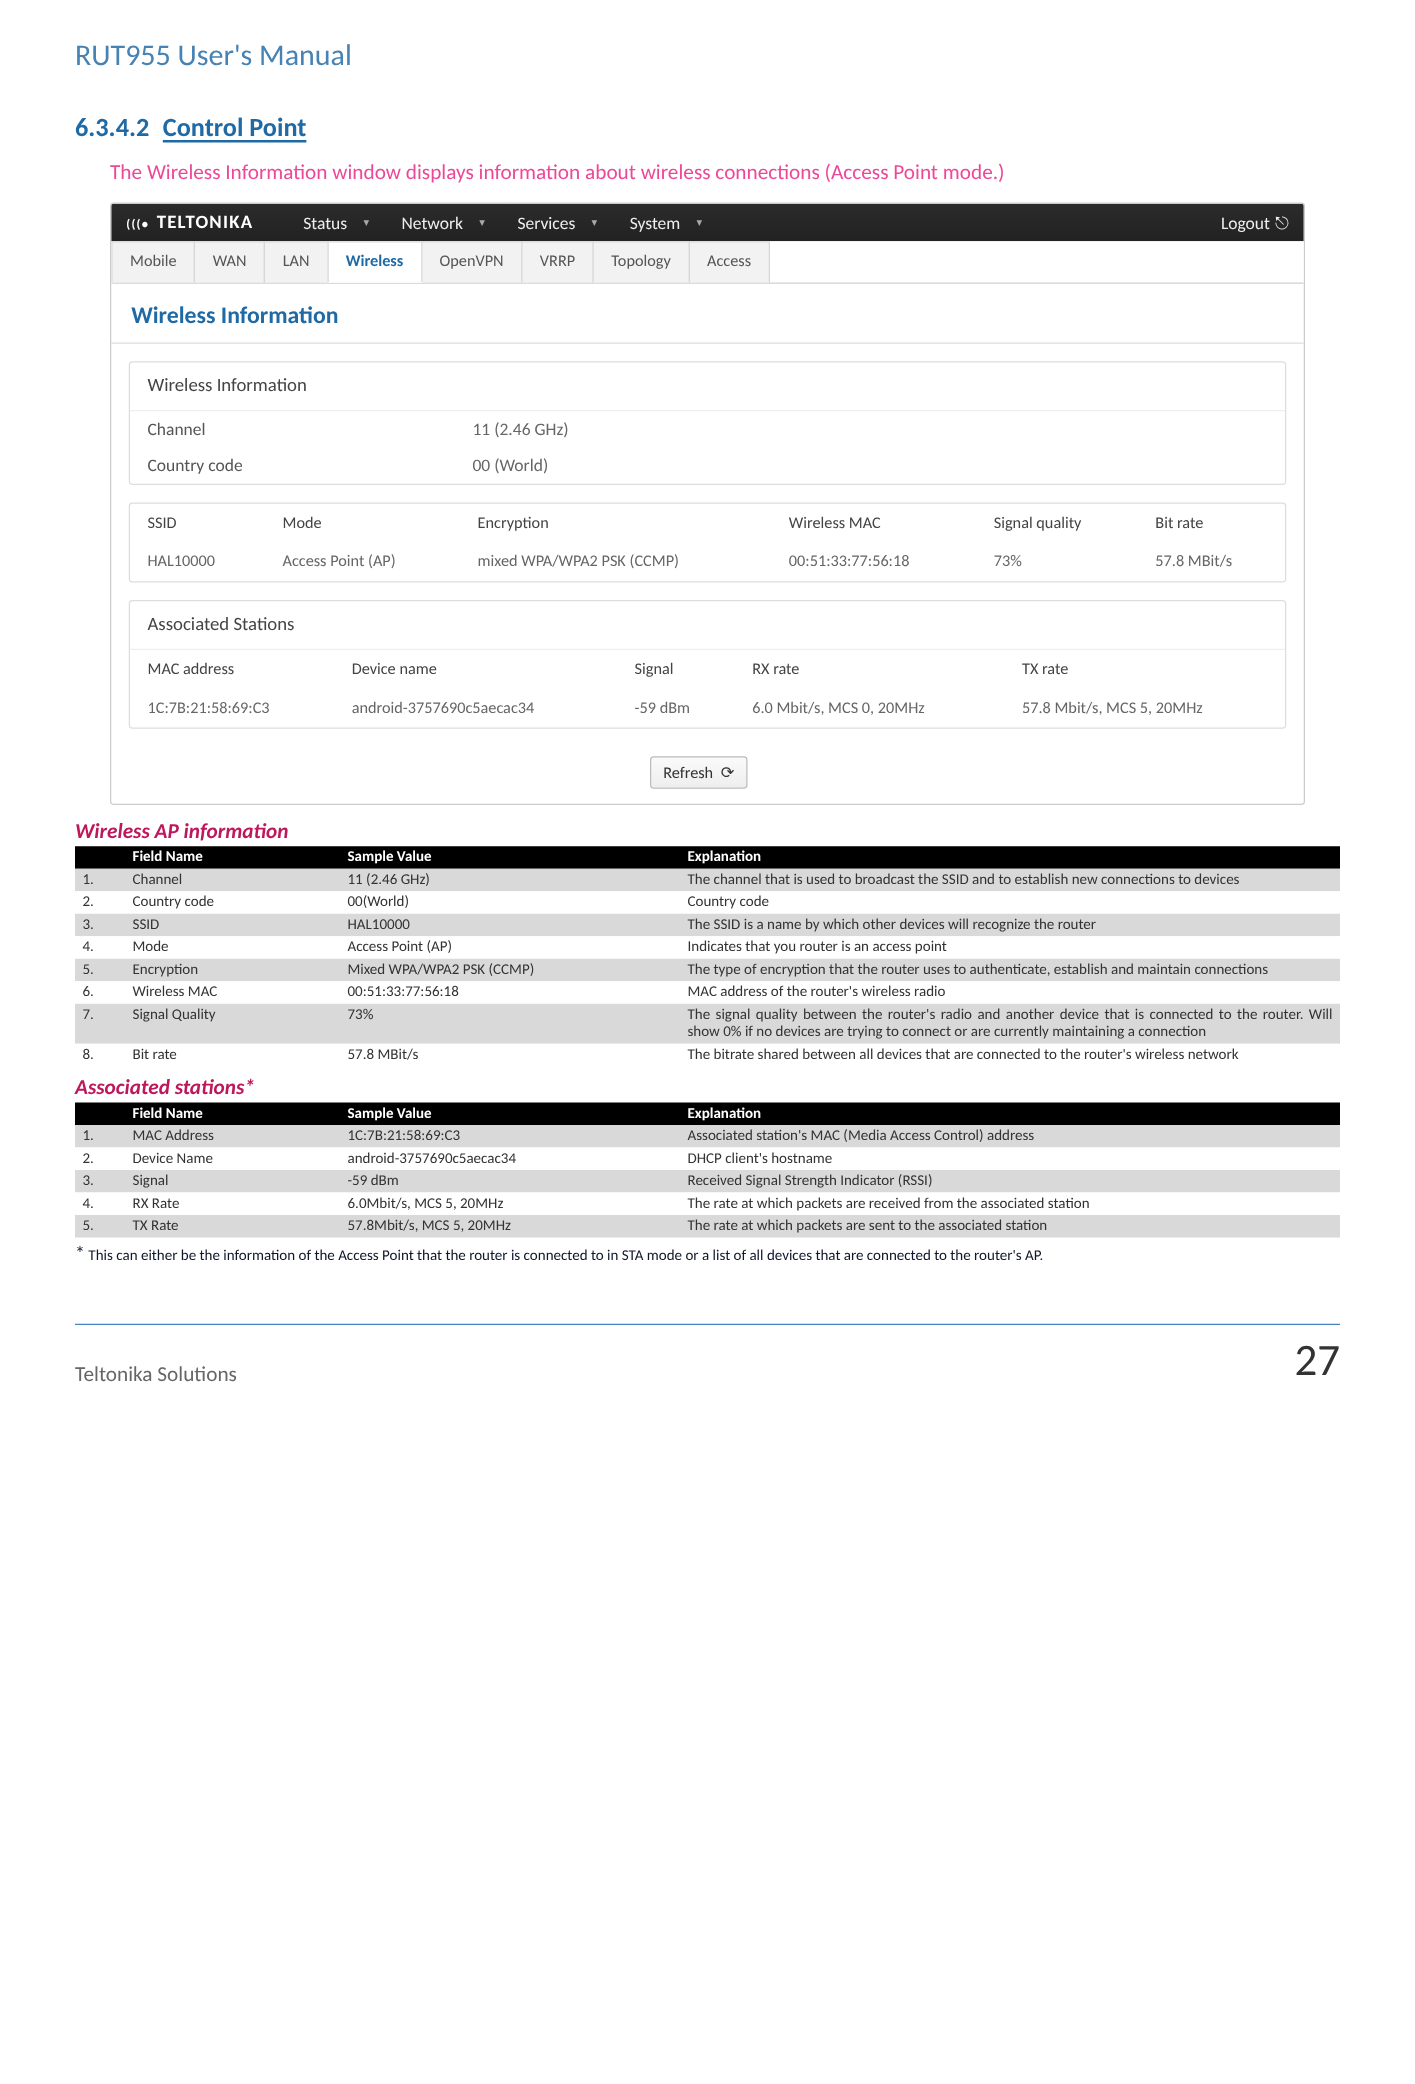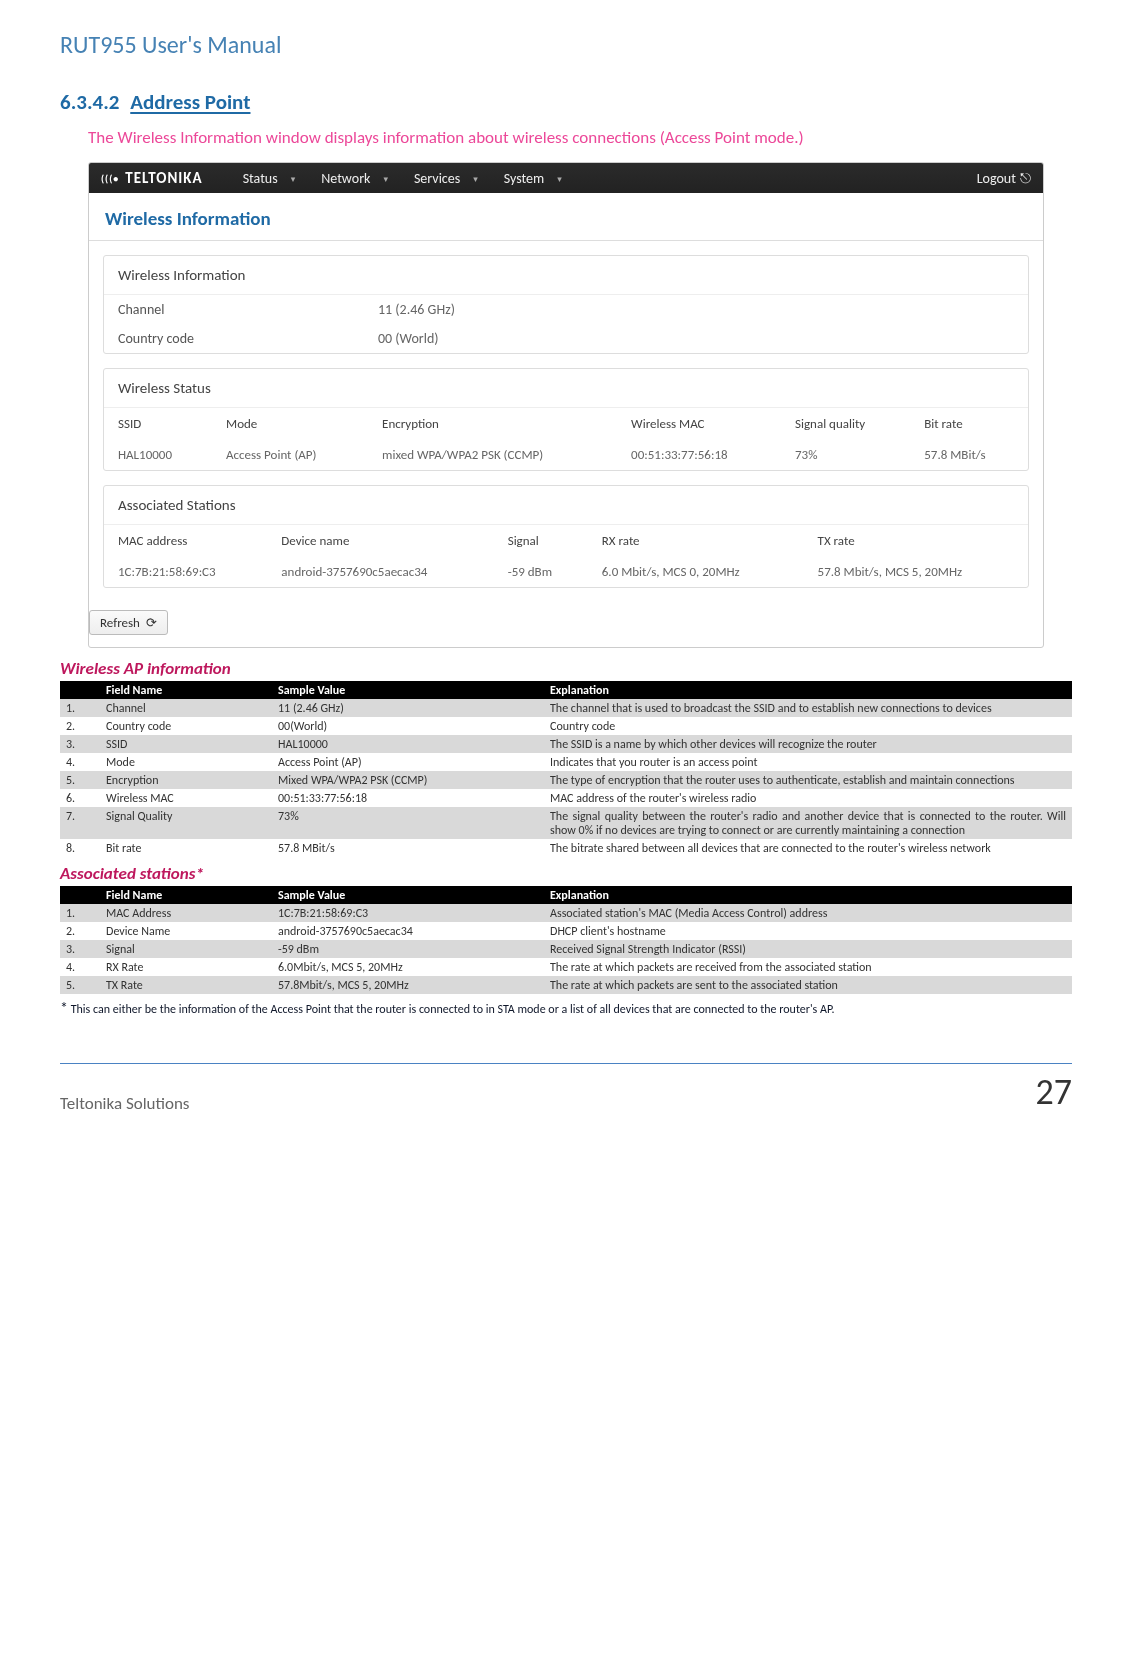--- a/index.html
+++ b/index.html
@@ -87,21 +87,21 @@
     padding:10px 14px;
     border-bottom:1px solid #eee;
     font-size:15px;
   }
   .kv { display:flex; padding:6px 14px; font-size:14px; color:#666; }
   .kv .k { width:260px; color:#555;}
   .kv .v { color:#666; }
   .tbl { width:100%; border-collapse:collapse; font-size:13px; color:#555;}
   .tbl th { text-align:left; font-weight:normal; color:#444; padding:8px 14px; }
   .tbl td { padding:8px 14px; color:#666;}
-  .refresh-row { text-align:left; padding:8px 14px 12px 0; }
+  .refresh-row { text-align:center; padding:8px 14px 12px 0; }
   .refresh-btn {
     display:inline-flex; align-items:center; gap:6px;
     border:1px solid #bbb; border-radius:3px;
     background:linear-gradient(#fafafa,#eee);
     padding:4px 10px; font-size:13px; color:#333;
   }
   .refresh-icon { display:inline-block; }
 
   .sub-heading { color:#be185d; font-style:italic; font-weight:bold; font-size:17px; margin:6px 0 2px 0;}
   table.info {
@@ -130,21 +130,21 @@
   .justify { text-align:justify; }
 </style>
 </head>
 <body>
 
 <div class="header-title">RUT955 User's Manual</div>
 
 <div>
   <span class="section-number">6.3.4.2</span>
   &nbsp;
-  <span class="section-title">Address Point</span>
+  <span class="section-title">Control Point</span>
 </div>
 
 <div class="intro-text">The Wireless Information window displays information about wireless connections (Access Point mode.)</div>
 
 <div class="shot">
   <div class="topbar">
     <div class="logo">
       <span class="logo-k">(((•</span>
       <span>TELTONIKA</span>
     </div>
@@ -165,37 +165,46 @@
           <span>System</span>
           <span class="caret">▾</span>
         </span>
     </div>
     <div class="logout">
       <span>Logout</span>
       <span>⎋</span>
     </div>
   </div>
 
+  <div class="tabs">
+    <div class="tab">Mobile</div>
+    <div class="tab">WAN</div>
+    <div class="tab">LAN</div>
+    <div class="tab active">Wireless</div>
+    <div class="tab">OpenVPN</div>
+    <div class="tab">VRRP</div>
+    <div class="tab">Topology</div>
+    <div class="tab">Access</div>
+  </div>
 
   <div class="panel-title">Wireless Information</div>
 
   <div class="card">
     <div class="card-head">Wireless Information</div>
     <div class="kv">
       <div class="k">Channel</div>
       <div class="v">11 (2.46 GHz)</div>
     </div>
     <div class="kv">
       <div class="k">Country code</div>
       <div class="v">00 (World)</div>
     </div>
   </div>
 
   <div class="card">
-    <div class="card-head">Wireless Status</div>
     <table class="tbl">
       <tbody>
           <tr>
         <th>SSID</th>
         <th>Mode</th>
         <th>Encryption</th>
         <th>Wireless MAC</th>
         <th>Signal quality</th>
         <th>Bit rate</th>
       </tr>

